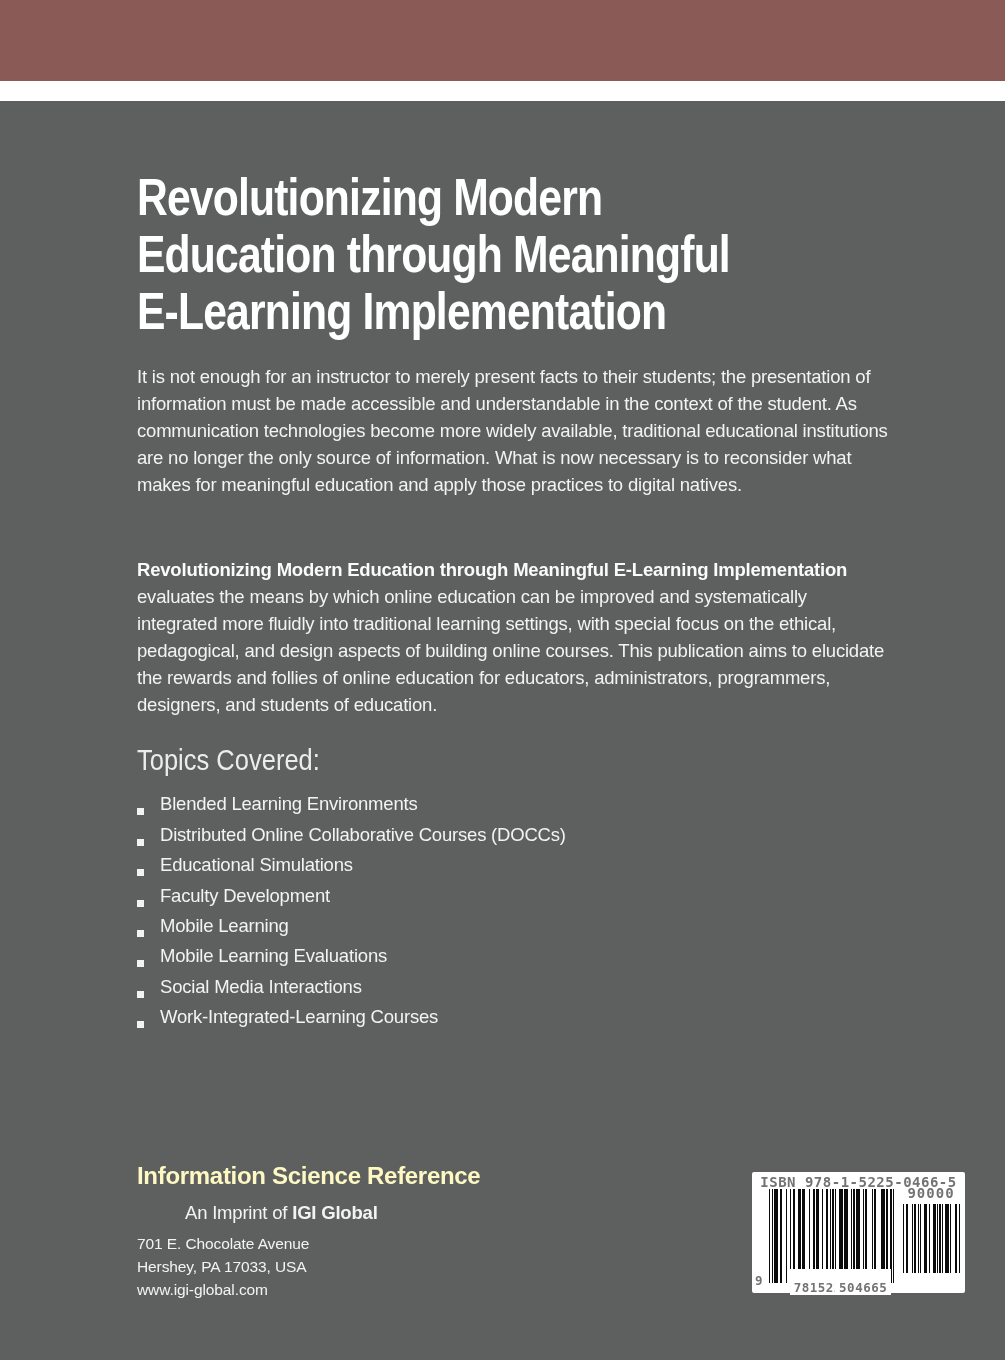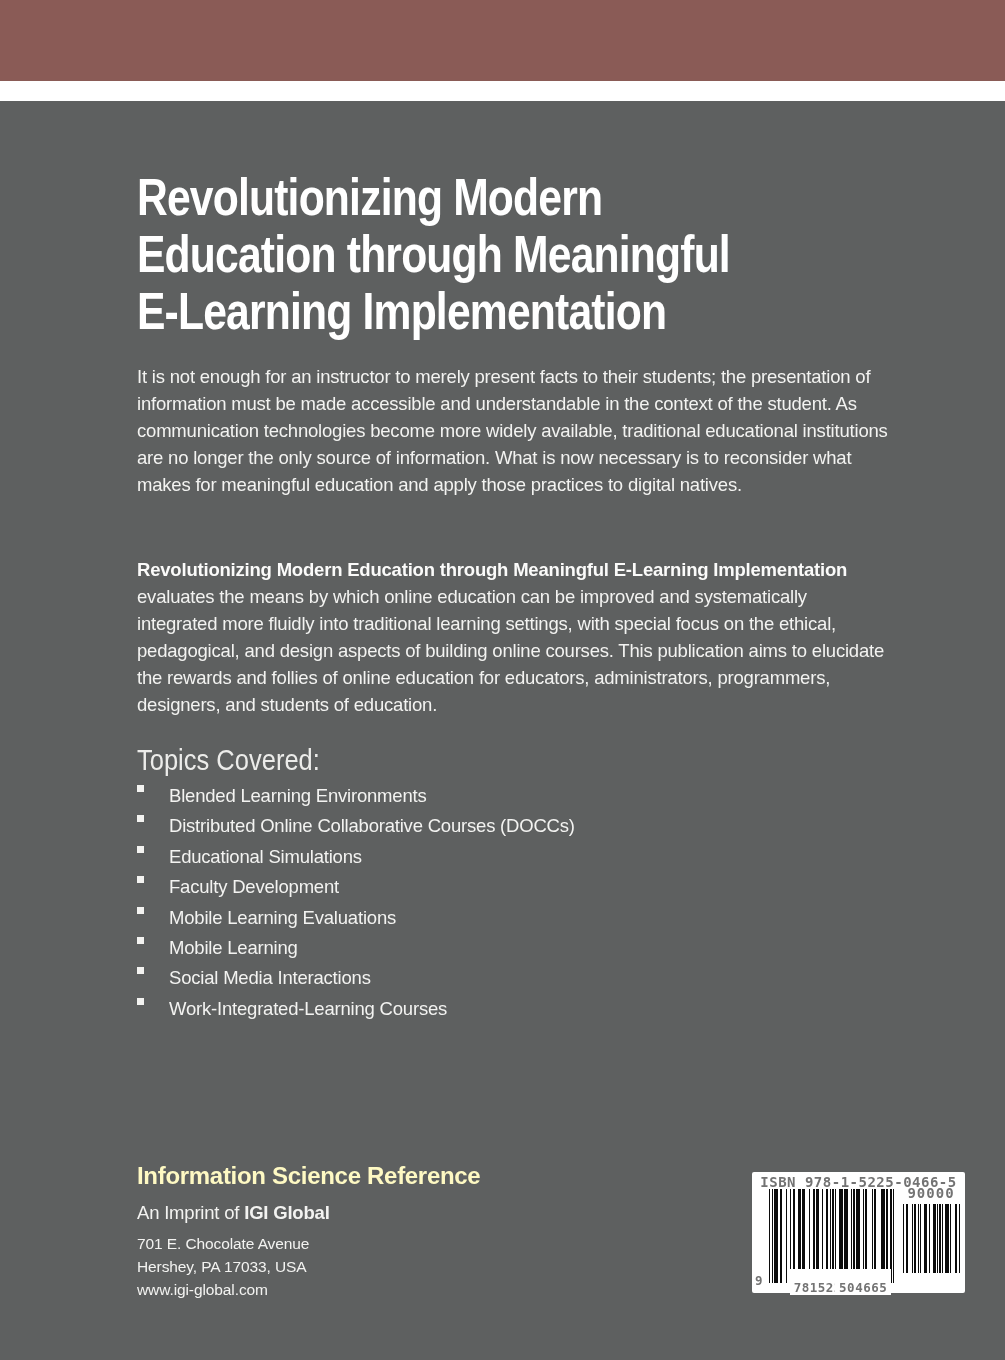--- a/index.html
+++ b/index.html
@@ -37,34 +37,34 @@
   .topics-heading{
     position:absolute;left:137px;top:642px;
     color:#ececea;font-size:30px;font-weight:400;line-height:34px;
     transform:scaleX(0.85);transform-origin:left top;white-space:nowrap;
   }
   .topics{
     position:absolute;left:137px;top:684px;width:700px;
     margin:0;padding:0;list-style:none;
   }
   .topics li{
-    height:30.4px;display:flex;align-items:flex-start;
-    color:#f3f3f1;font-size:18.5px;letter-spacing:-0.2px;gap:9px;
+    height:30.4px;display:flex;align-items:flex-end;
+    color:#f3f3f1;font-size:18.5px;letter-spacing:-0.2px;
   }
   .bullet{
     width:7px;height:7px;background:#f3f3f1;margin-right:16px;flex:0 0 auto;
   }
   .publisher{
     position:absolute;left:137px;top:1061px;color:#f3f3f1;
   }
   .publisher .pub-name{
     font-size:24px;font-weight:bold;color:#fef9c3;letter-spacing:-0.3px;margin-bottom:12px;
   }
   .publisher .imprint{
-    font-size:18.5px;margin-bottom:8px;letter-spacing:-0.2px;
+    font-size:18.5px;margin-bottom:8px;letter-spacing:-0.2px;margin-left:48px;
   }
   .publisher .imprint .imprint-name{font-weight:bold;}
   .publisher .addr{
     font-size:15.5px;line-height:23px;letter-spacing:-0.1px;
   }
   .barcode-box{
     position:absolute;left:752px;top:1071px;width:213px;height:121px;
     background:#ffffff;border-radius:2px;color:#737373;
   }
   .isbn-label{
@@ -131,25 +131,25 @@
         <li>
           <span class="bullet"></span>
           <span>Educational Simulations</span>
         </li>
         <li>
           <span class="bullet"></span>
           <span>Faculty Development</span>
         </li>
         <li>
           <span class="bullet"></span>
+          <span>Mobile Learning</span>
+        </li>
+        <li>
+          <span class="bullet"></span>
           <span>Mobile Learning Evaluations</span>
-        </li>
-        <li>
-          <span class="bullet"></span>
-          <span>Mobile Learning</span>
         </li>
         <li>
           <span class="bullet"></span>
           <span>Social Media Interactions</span>
         </li>
         <li>
           <span class="bullet"></span>
           <span>Work-Integrated-Learning Courses</span>
         </li>
       </ul>

